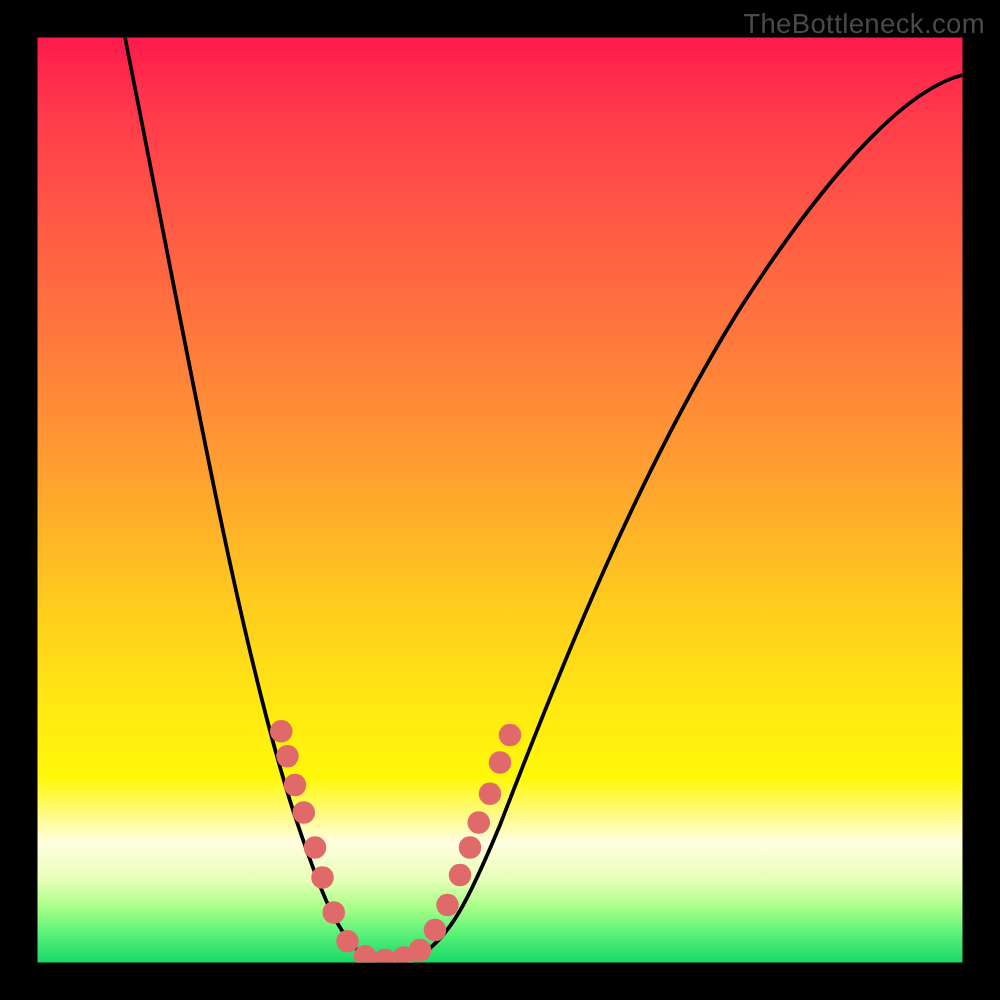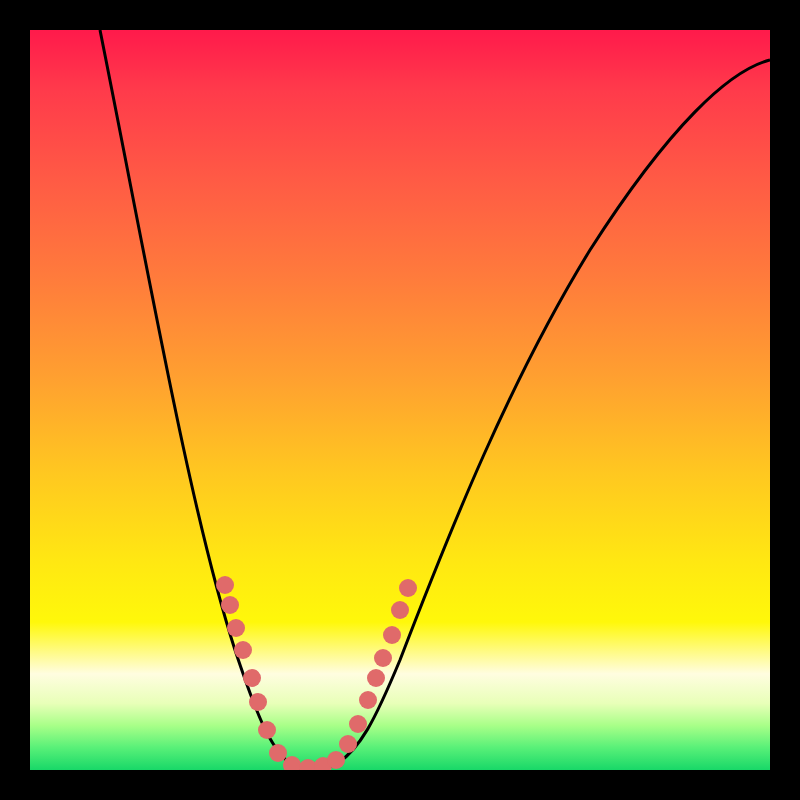--- a/index.html
+++ b/index.html
@@ -56,20 +56,21 @@
     top: 0;
     width: 740px;
     height: 740px;
   }
 </style>
 </head>
 <body>
 
 <div class="frame">
 
+  <div class="watermark">TheBottleneck.com</div>
 
   <div class="plot">
     <svg class="curve" viewBox="0 0 740 740" preserveAspectRatio="none">
       <path id="curve-path" fill="none" stroke="#000000" stroke-width="3" d="M 70 0 C 120 250, 160 480, 205 620 C 225 680, 240 720, 262 735 C 275 742, 290 742, 305 735 C 330 720, 345 690, 370 630 C 420 500, 480 350, 560 220 C 640 95, 700 40, 740 30"></path>
       <g id="dots-group">
           <circle cx="195" cy="555" r="9" fill="#e06a6a"></circle>
           <circle cx="200" cy="575" r="9" fill="#e06a6a"></circle>
           <circle cx="206" cy="598" r="9" fill="#e06a6a"></circle>
           <circle cx="213" cy="620" r="9" fill="#e06a6a"></circle>
           <circle cx="222" cy="648" r="9" fill="#e06a6a"></circle>

